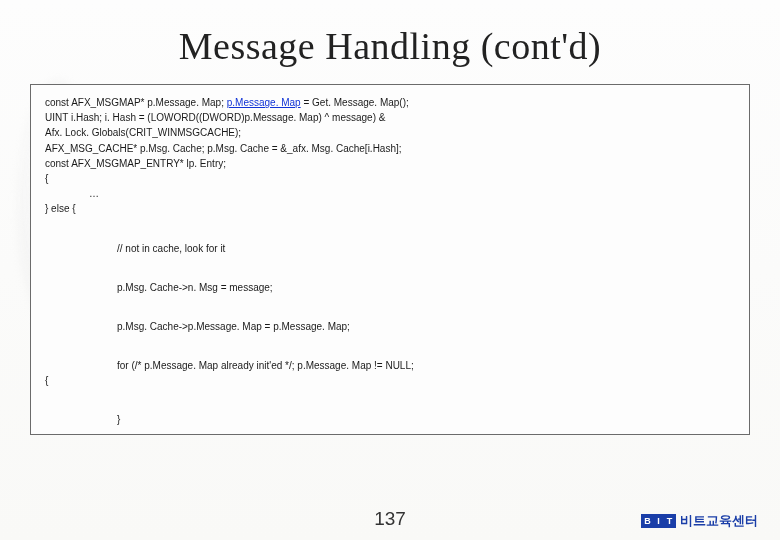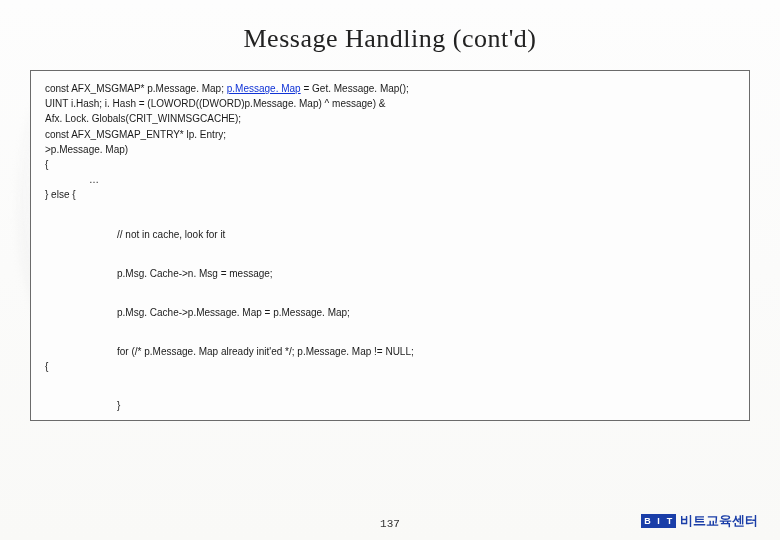--- a/index.html
+++ b/index.html
@@ -39,21 +39,21 @@
     width: 60px;
     height: 180px;
     background: radial-gradient(ellipse, rgba(210,210,210,0.4) 0%, rgba(255,255,255,0) 65%);
     border-radius: 50%;
     pointer-events: none;
     z-index: 2;
     filter: blur(6px);
   }
   .title {
     text-align: center;
-    font-size: 26px;
+    font-size: 38px;
     font-weight: 400;
     color: #222;
     font-family: Georgia, 'Times New Roman', serif;
     margin-top: 6px;
     margin-bottom: 16px;
     letter-spacing: 0.5px;
   }
   .code-box {
     border: 1px solid #6b6b6b;
     background: #fdfdfd;
@@ -72,22 +72,22 @@
   .ind3 { padding-left: 130px; }
   .ind4 { padding-left: 108px; }
   .blue { color: #1033d6; }
   .u { text-decoration: underline; }
   .brace-row { display: flex; justify-content: space-between; }
   .page-num {
     position: absolute;
     bottom: 10px;
     left: 50%;
     transform: translateX(-50%);
-    font-family: Liberation Mono, monospace;
-    font-size: 11px;
+    font-family: Liberation Sans, sans-serif;
+    font-size: 19px;
     color: #333;
   }
   .footer-logo {
     position: absolute;
     right: 22px;
     bottom: 10px;
     display: flex;
     align-items: center;
     gap: 4px;
     font-family: Arial, sans-serif;
@@ -115,22 +115,22 @@
 </head>
 <body>
 
 <div class="slide">
   <div class="title">Message Handling (cont'd)</div>
 
   <div class="code-box">
     <div class="line"><span>const AFX_MSGMAP* p.Message. Map; </span><span class="blue u">p.Message. Map</span><span> = Get. Message. Map();</span></div>
     <div class="line">UINT i.Hash; i. Hash = (LOWORD((DWORD)p.Message. Map) ^ message) &amp;</div>
     <div class="line">Afx. Lock. Globals(CRIT_WINMSGCACHE);</div>
+    <div class="line">AFX_MSG_CACHE* p.Msg. Cache; p.Msg. Cache = &amp;_afx. Msg. Cache[i.Hash];</div>
     <div class="line">const AFX_MSGMAP_ENTRY* lp. Entry;</div>
-    <div class="line">&gt;p.Message. Map)</div>
     <div class="line">{</div>
     <div class="line ind1">…</div>
     <div class="line">} else {</div>
     <div class="line ind2">// not in cache, look for it</div>
     <div class="line ind2">p.Msg. Cache-&gt;n. Msg = message;</div>
     <div class="line ind2">p.Msg. Cache-&gt;p.Message. Map = p.Message. Map;</div>
     <div class="line ind2">for (/* p.Message. Map already init'ed */; p.Message. Map != NULL;</div>
     <div class="line brace-row">
       <span>{</span>
     </div>

